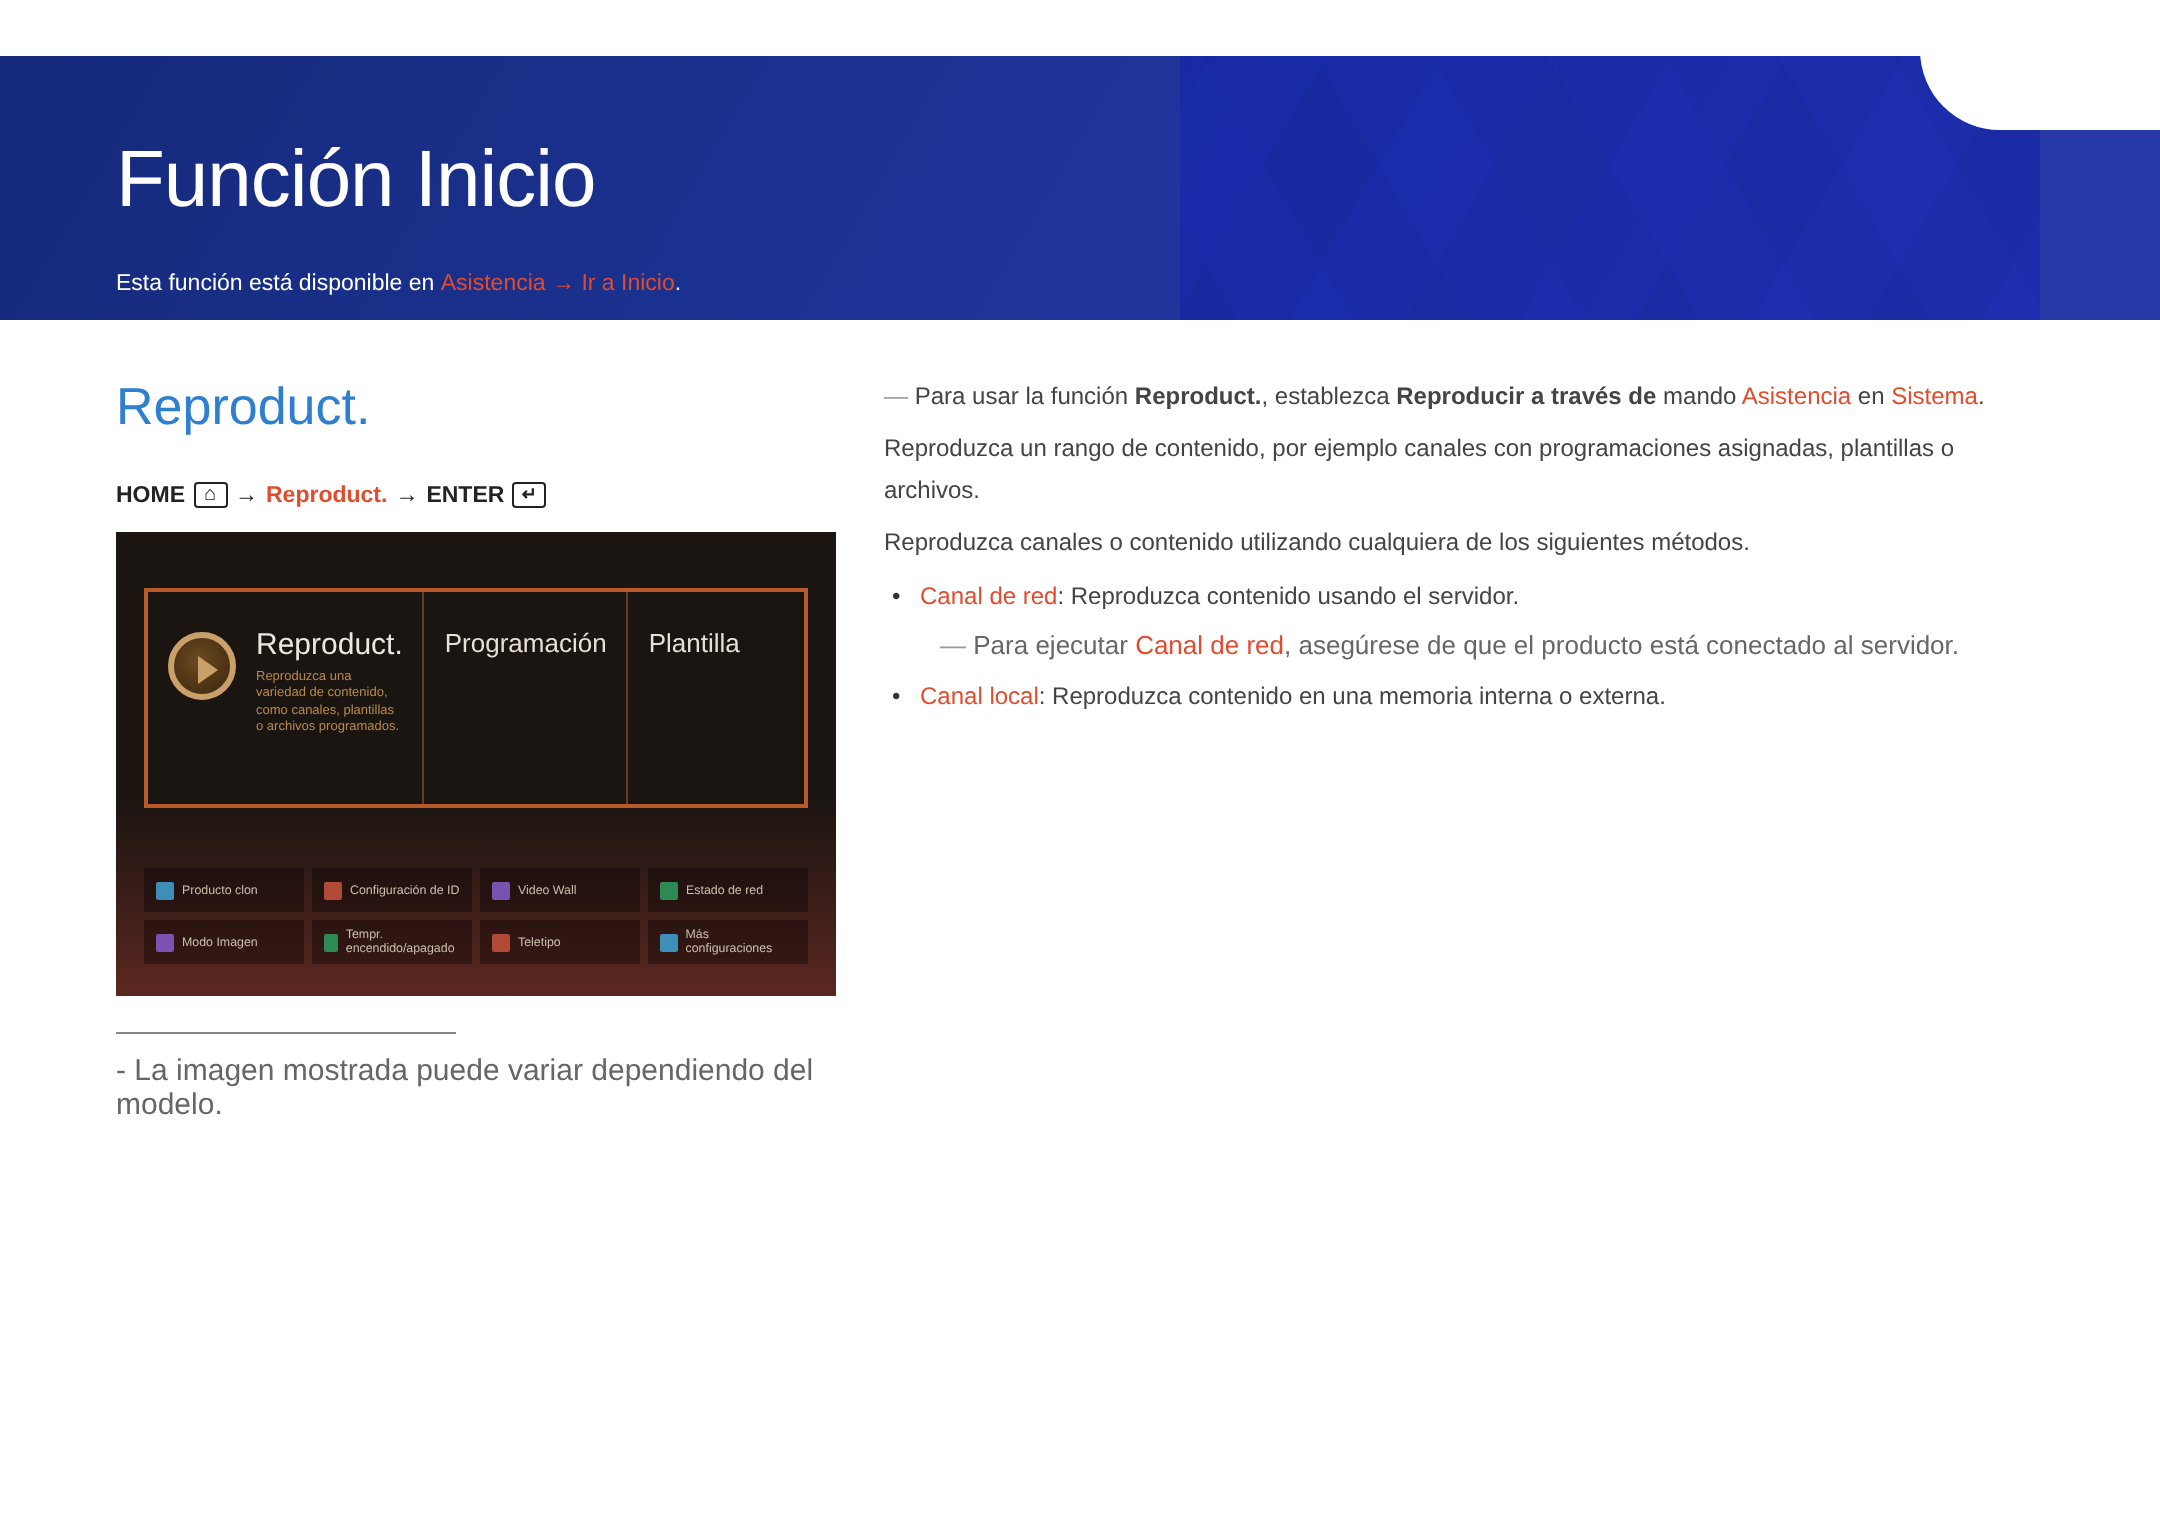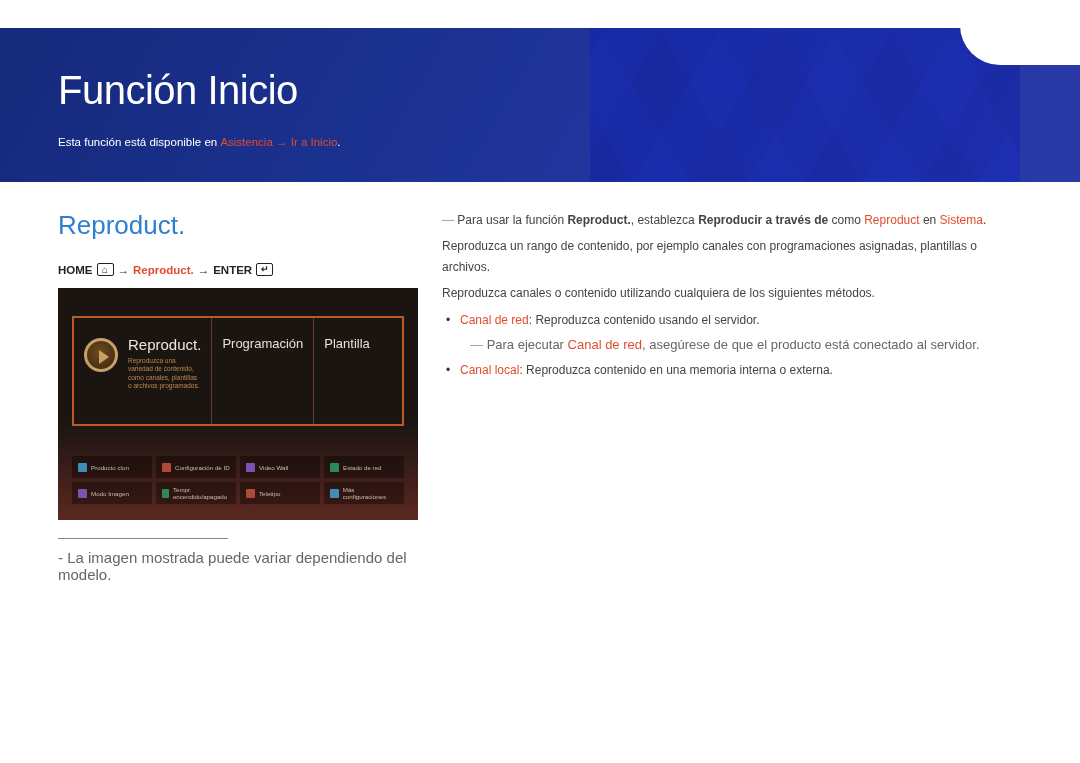--- a/index.html
+++ b/index.html
@@ -7,21 +7,21 @@
       font-family: Arial, Helvetica, sans-serif;
       background: #fff;
       width: 1080px;
       height: 763px;
       position: relative;
     }
 
     
     .hero {
       position: relative;
-      height: 182px;
+      height: 160px;
       overflow: hidden;
       text-decoration: underline;
     }
     .hero-whitebar { height: 28px; background: #fff; }
     .hero-bg {
       position: absolute; left: 0; top: 28px; right: 0; bottom: 0;
       background: linear-gradient(120deg, #152a7a 0%, #1b318f 35%, #20349c 55%, #283aa8 100%);
       
     }
     .hero-notch {
@@ -239,21 +239,21 @@
       </div>
     </div>
 
     <div class="divider-line"></div>
     <p class="footnote"><span>- </span><span>La imagen mostrada puede variar dependiendo del modelo.</span></p>
   </div>
 
   <div class="col-right">
 
     <p class="rc-para dash">
-      <span>Para usar la función </span><b>Reproduct.</b><span>, establezca </span><b>Reproducir a través de</b><span> como </span><b><span class="accent">Reproduct</span></b><span> en </span><b><span class="accent">Sistema</span></b><span>.</span>
+      <span>Para usar la función </span><b>Reproduct.</b><span>, establezca </span><b>Reproducir a través de</b><span> mando </span><b><span class="accent">Asistencia</span></b><span> en </span><b><span class="accent">Sistema</span></b><span>.</span>
     </p>
 
     <p class="rc-para">Reproduzca un rango de contenido, por ejemplo canales con programaciones asignadas, plantillas o archivos.</p>
     <p class="rc-para">Reproduzca canales o contenido utilizando cualquiera de los siguientes métodos.</p>
 
     <p class="rc-bullet">
       <b class="accent">Canal de red</b><span>: Reproduzca contenido usando el servidor.</span>
     </p>
     <p class="rc-indent dash">
       <span>Para ejecutar </span><b class="accent">Canal de red</b><span>, asegúrese de que el producto está conectado al servidor.</span>

